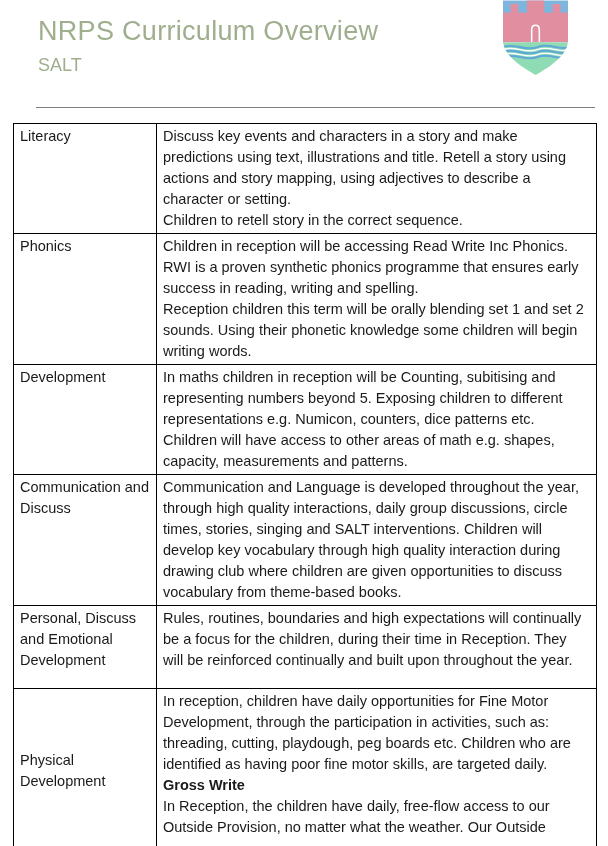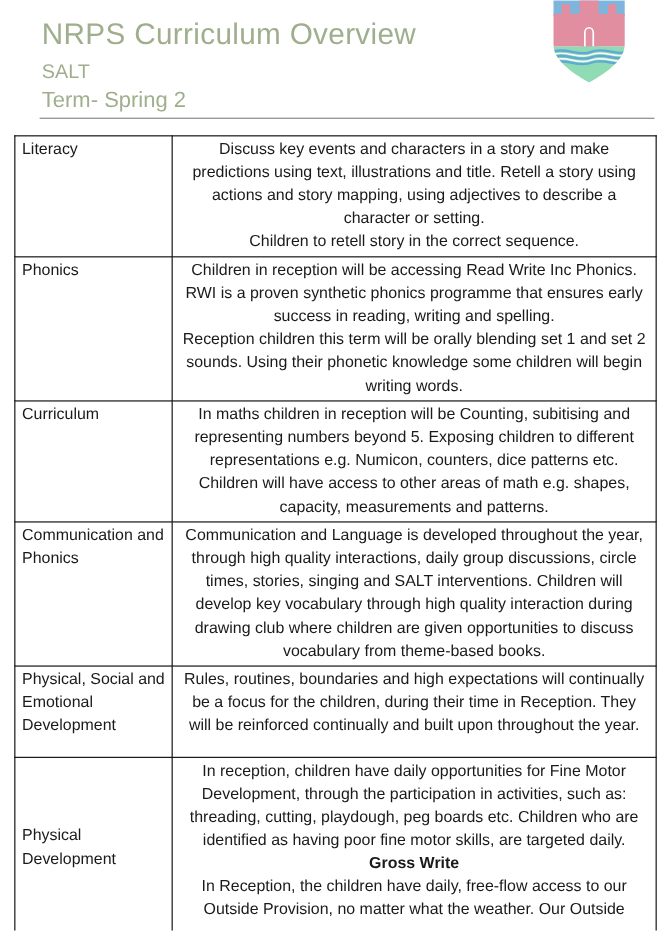--- a/index.html
+++ b/index.html
@@ -72,38 +72,36 @@
   }
   td.subject {
     width: 130px;
     padding-left: 7px;
     padding-right: 4px;
   }
   td.subject.vmid { vertical-align: middle; }
   td.desc p {
     margin: 0;
     padding: 0;
-    text-align: center;
   }
   td.desc p.bold { font-weight: bold; }
   tr.r0 { height: 106px; margin-top: 19px; }
   tr.r1 { height: 126px; }
   tr.r2 { height: 104px; }
   tr.r3 { height: 126px; }
   tr.r4 { height: 83px; }
   tr.r5 { height: 165px; }
 </style>
 </head>
 <body>
 
 <div class="page">
 
   <div class="doc-title">NRPS Curriculum Overview</div>
   <div class="doc-subtitle">SALT</div>
-  <div class="doc-term">Term- Spring 2</div>
   <div class="header-rule"></div>
 
   <svg class="crest" viewBox="0 0 72 80" xmlns="http://www.w3.org/2000/svg">
     <defs>
       <clipPath id="shieldClip">
         <path d="M2,0 H70 V41 C70,56 54,68 36,78 C18,68 2,56 2,41 Z"></path>
       </clipPath>
     </defs>
     <g clip-path="url(#shieldClip)">
       <rect x="2" y="0" width="68" height="15" fill="#7db5dc"></rect>
@@ -133,34 +131,34 @@
         </td>
       </tr>
       <tr class="r1">
         <td class="subject">Phonics</td>
         <td class="desc">
           <p>Children in reception will be accessing Read Write Inc Phonics. RWI is a proven synthetic phonics programme that ensures early success in reading, writing and spelling.</p>
           <p>Reception children this term will be orally blending set 1 and set 2 sounds. Using their phonetic knowledge some children will begin writing words.</p>
         </td>
       </tr>
       <tr class="r2">
-        <td class="subject">Curriculum</td>
+        <td class="subject">Development</td>
         <td class="desc">
           <p>In maths children in reception will be Counting, subitising and representing numbers beyond 5. Exposing children to different representations e.g. Numicon, counters, dice patterns etc.</p>
           <p>Children will have access to other areas of math e.g. shapes, capacity, measurements and patterns.</p>
         </td>
       </tr>
       <tr class="r3">
-        <td class="subject">Communication and Phonics</td>
+        <td class="subject">Communication and Discuss</td>
         <td class="desc">
           <p>Communication and Language is developed throughout the year, through high quality interactions, daily group discussions, circle times, stories, singing and SALT interventions. Children will develop key vocabulary through high quality interaction during drawing club where children are given opportunities to discuss vocabulary from theme-based books.</p>
         </td>
       </tr>
       <tr class="r4">
-        <td class="subject">Physical, Social and Emotional Development</td>
+        <td class="subject">Personal, Discuss and Emotional Development</td>
         <td class="desc">
           <p>Rules, routines, boundaries and high expectations will continually be a focus for the children, during their time in Reception. They will be reinforced continually and built upon throughout the year.</p>
         </td>
       </tr>
       <tr class="r5">
         <td class="subject vmid">Physical Development</td>
         <td class="desc">
           <p>In reception, children have daily opportunities for Fine Motor Development, through the participation in activities, such as: threading, cutting, playdough, peg boards etc. Children who are identified as having poor fine motor skills, are targeted daily.</p>
           <p class="bold">Gross Write</p>
           <p>In Reception, the children have daily, free-flow access to our Outside Provision, no matter what the weather. Our Outside</p>

